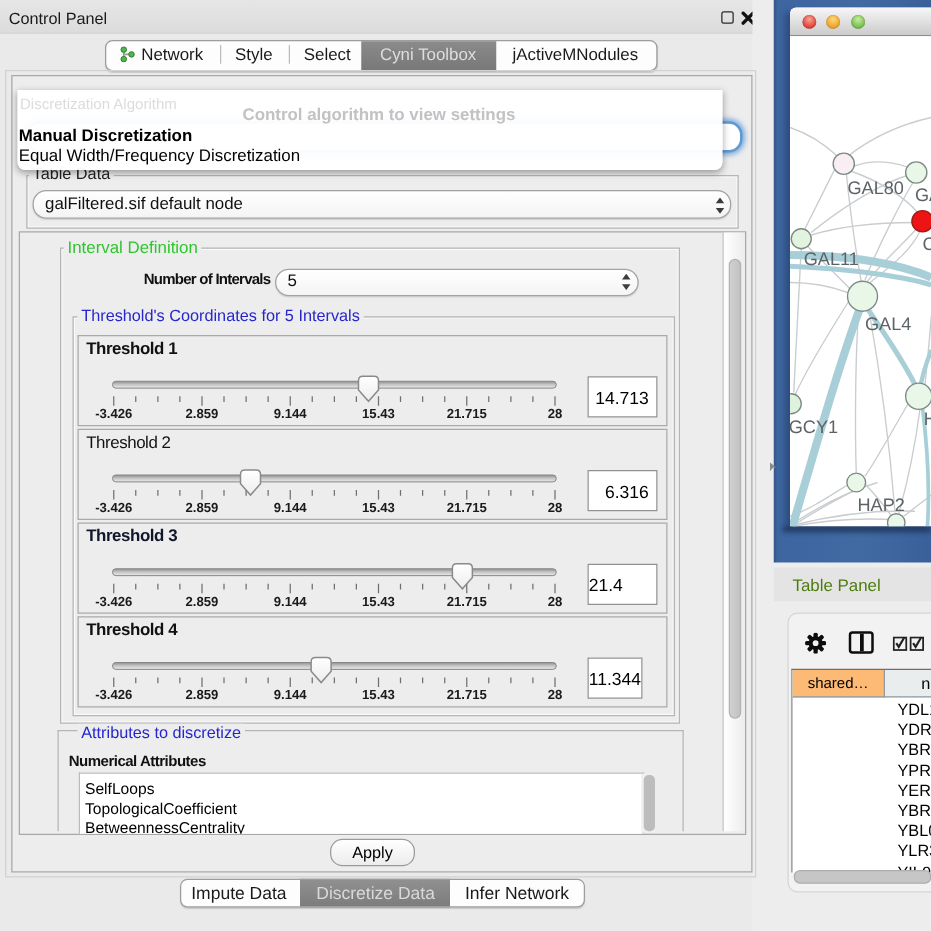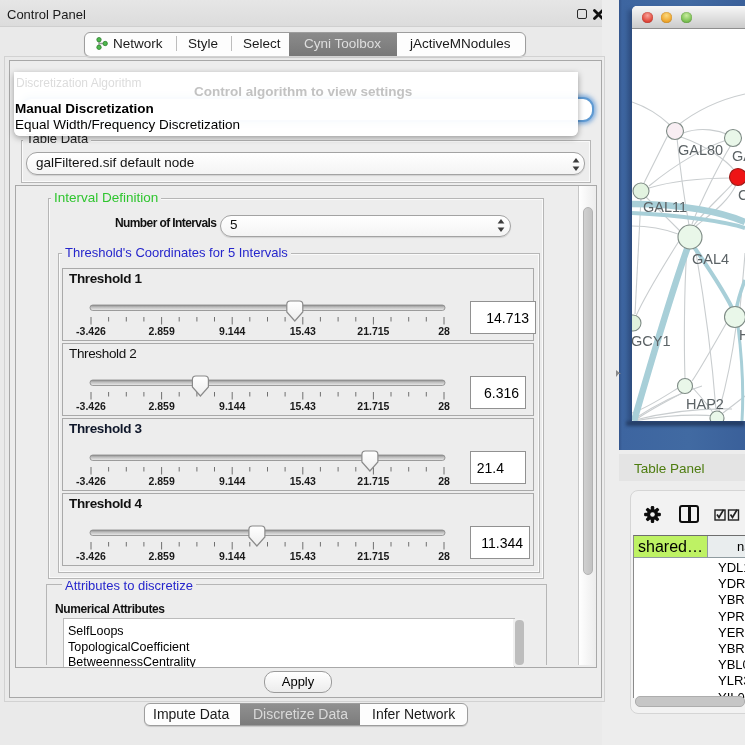--- a/index.html
+++ b/index.html
@@ -120,21 +120,21 @@
 <div class="a" style="left:688px;top:507px;width:2.5px;height:14px;background:#0d0d0d"></div>
 
 <svg class="a" style="left:714px;top:509px" width="26" height="12" viewBox="0 0 26 12">
  <rect x="1" y="1" width="10" height="10" fill="none" stroke="#222" stroke-width="1.4"></rect>
  <path d="M3 5.5 L5 8.5 L9.5 0.8" stroke="#222" stroke-width="1.7" fill="none"></path>
  <rect x="14.5" y="1" width="10" height="10" fill="none" stroke="#222" stroke-width="1.4"></rect>
  <path d="M16.5 5.5 L18.5 8.5 L23 0.8" stroke="#222" stroke-width="1.7" fill="none"></path>
 </svg>
 
 <div class="a" style="left:633px;top:535px;width:112px;height:162px;background:#fff;border-left:1px solid #8a8a8a;border-top:1px solid #6e6e6e;overflow:hidden">
- <div class="a" style="left:0;top:0;width:73px;height:21px;background:#bef264;border-right:1px solid #8f9ba0;border-bottom:1px solid #8f9ba0;text-align:center;font-size:16px;line-height:21px">shared…</div>
+ <div class="a" style="left:0;top:0;width:73px;height:21px;background:#fdba74;border-right:1px solid #8f9ba0;border-bottom:1px solid #8f9ba0;text-align:center;font-size:12px;line-height:21px">shared…</div>
  <div class="a" style="left:74px;top:0;width:40px;height:21px;background:#e9edee;border-bottom:1px solid #8f9ba0;font-size:13px;line-height:21px;padding-left:29px">na</div>
  <div class="a" style="left:84px;top:24px;font-size:13px;color:#000">
       <div style="height:16.2px;line-height:16.2px">YDL1</div>
       <div style="height:16.2px;line-height:16.2px">YDR2</div>
       <div style="height:16.2px;line-height:16.2px">YBR0</div>
       <div style="height:16.2px;line-height:16.2px">YPR1</div>
       <div style="height:16.2px;line-height:16.2px">YER0</div>
       <div style="height:16.2px;line-height:16.2px">YBR0</div>
       <div style="height:16.2px;line-height:16.2px">YBL0</div>
       <div style="height:16.2px;line-height:16.2px">YLR3</div>
@@ -235,21 +235,21 @@
   <g font-size="10.5px" font-weight="bold" fill="#1a1a1a" font-family="Liberation Sans,sans-serif">
         <text x="28.0" y="65.5" text-anchor="middle">-3.426</text>
         <text x="98.6" y="65.5" text-anchor="middle">2.859</text>
         <text x="169.2" y="65.5" text-anchor="middle">9.144</text>
         <text x="239.8" y="65.5" text-anchor="middle">15.43</text>
         <text x="310.4" y="65.5" text-anchor="middle">21.715</text>
         <text x="381.0" y="65.5" text-anchor="middle">28</text>
       </g>
   <path transform="translate(231.8,33)" d="M-8 2.5 Q-8 -1 -4.5 -1 H4.5 Q8 -1 8 2.5 V10 L0 19 L-8 10 Z" fill="url(#gth)" stroke="#8a8a8a" stroke-width="1.2"></path>
  </svg>
- <div style="position:absolute;left:407px;top:32px;width:66px;height:33px;background:#fff;border:1px solid #919191;font-size:14px;line-height:33px;text-align:right;padding-right:6px;box-sizing:border-box">14.713</div>
+ <div style="position:absolute;left:407px;top:32px;width:56px;height:33px;background:#fff;border:1px solid #919191;font-size:14px;line-height:33px;text-align:right;padding-right:6px;box-sizing:border-box">14.713</div>
 </div>
 <div class="a" style="left:62px;top:343px;width:470px;height:71px;border:1px solid #a9a9a9;background:#ededed">
  <div style="position:absolute;left:6px;top:2px;font-size:13.5px;font-weight:normal;letter-spacing:-0.35px;color:#111">Threshold 2</div>
  <svg style="position:absolute;left:0;top:0" width="470" height="71" viewBox="0 0 470 71">
   <rect x="27" y="36" width="355" height="5.5" rx="2.7" fill="url(#gtr)" stroke="#878787" stroke-width="0.8"></rect>
   <g stroke="#707070" stroke-width="1">
         <line x1="28.0" y1="48" x2="28.0" y2="55.5"></line>
         <line x1="45.6" y1="48" x2="45.6" y2="52.5"></line>
         <line x1="63.3" y1="48" x2="63.3" y2="52.5"></line>
         <line x1="80.9" y1="48" x2="80.9" y2="52.5"></line>
@@ -313,21 +313,21 @@
   <g font-size="10.5px" font-weight="bold" fill="#1a1a1a" font-family="Liberation Sans,sans-serif">
         <text x="28.0" y="65.5" text-anchor="middle">-3.426</text>
         <text x="98.6" y="65.5" text-anchor="middle">2.859</text>
         <text x="169.2" y="65.5" text-anchor="middle">9.144</text>
         <text x="239.8" y="65.5" text-anchor="middle">15.43</text>
         <text x="310.4" y="65.5" text-anchor="middle">21.715</text>
         <text x="381.0" y="65.5" text-anchor="middle">28</text>
       </g>
   <path transform="translate(306.9,33)" d="M-8 2.5 Q-8 -1 -4.5 -1 H4.5 Q8 -1 8 2.5 V10 L0 19 L-8 10 Z" fill="url(#gth)" stroke="#8a8a8a" stroke-width="1.2"></path>
  </svg>
- <div style="position:absolute;left:407px;top:32px;width:56px;height:33px;background:#fff;border:1px solid #919191;font-size:14px;line-height:33px;text-align:right;padding-right:21px;box-sizing:border-box">21.4</div>
+ <div style="position:absolute;left:407px;top:32px;width:56px;height:33px;background:#fff;border:1px solid #919191;font-size:14px;line-height:33px;text-align:left;padding-right:21px;box-sizing:border-box">21.4</div>
 </div>
 <div class="a" style="left:62px;top:493px;width:470px;height:71px;border:1px solid #a9a9a9;background:#ededed">
  <div style="position:absolute;left:6px;top:2px;font-size:13.5px;font-weight:bold;letter-spacing:-0.35px;color:#111">Threshold 4</div>
  <svg style="position:absolute;left:0;top:0" width="470" height="71" viewBox="0 0 470 71">
   <rect x="27" y="36" width="355" height="5.5" rx="2.7" fill="url(#gtr)" stroke="#878787" stroke-width="0.8"></rect>
   <g stroke="#707070" stroke-width="1">
         <line x1="28.0" y1="48" x2="28.0" y2="55.5"></line>
         <line x1="45.6" y1="48" x2="45.6" y2="52.5"></line>
         <line x1="63.3" y1="48" x2="63.3" y2="52.5"></line>
         <line x1="80.9" y1="48" x2="80.9" y2="52.5"></line>
@@ -352,21 +352,21 @@
   <g font-size="10.5px" font-weight="bold" fill="#1a1a1a" font-family="Liberation Sans,sans-serif">
         <text x="28.0" y="65.5" text-anchor="middle">-3.426</text>
         <text x="98.6" y="65.5" text-anchor="middle">2.859</text>
         <text x="169.2" y="65.5" text-anchor="middle">9.144</text>
         <text x="239.8" y="65.5" text-anchor="middle">15.43</text>
         <text x="310.4" y="65.5" text-anchor="middle">21.715</text>
         <text x="381.0" y="65.5" text-anchor="middle">28</text>
       </g>
   <path transform="translate(193.9,33)" d="M-8 2.5 Q-8 -1 -4.5 -1 H4.5 Q8 -1 8 2.5 V10 L0 19 L-8 10 Z" fill="url(#gth)" stroke="#8a8a8a" stroke-width="1.2"></path>
  </svg>
- <div style="position:absolute;left:407px;top:32px;width:60px;height:33px;background:#fff;border:1px solid #919191;font-size:14px;line-height:33px;text-align:right;padding-right:6px;box-sizing:border-box">11.344</div>
+ <div style="position:absolute;left:407px;top:32px;width:44px;height:33px;background:#fff;border:1px solid #919191;font-size:14px;line-height:33px;text-align:right;padding-right:6px;box-sizing:border-box">11.344</div>
 </div>
 
 <div class="a" style="left:46px;top:584px;width:499px;height:80px;border:1px solid #b6b6b6;border-bottom:none"></div>
 <div class="a glabel" style="left:62px;top:579px;color:#2626cc">Attributes to discretize</div>
 <div class="a" style="left:55px;top:602px;font-size:12px;font-weight:bold;letter-spacing:-0.4px;color:#111">Numerical Attributes</div>
 <div class="a" style="left:63px;top:618px;width:450px;height:48px;background:#fff;border:1px solid #bbb;border-bottom:none;overflow:hidden">
  <div style="font-size:12.5px;line-height:15.5px;padding:5px 0 0 4px">SelfLoops<br>TopologicalCoefficient<br>BetweennessCentrality</div>
 </div>
 <div class="a" style="left:513px;top:619px;width:11px;height:47px;background:#f0f0f0"></div>
 <div class="a" style="left:515px;top:620px;width:9px;height:45px;background:#bdbdbd;border-radius:4px"></div>

